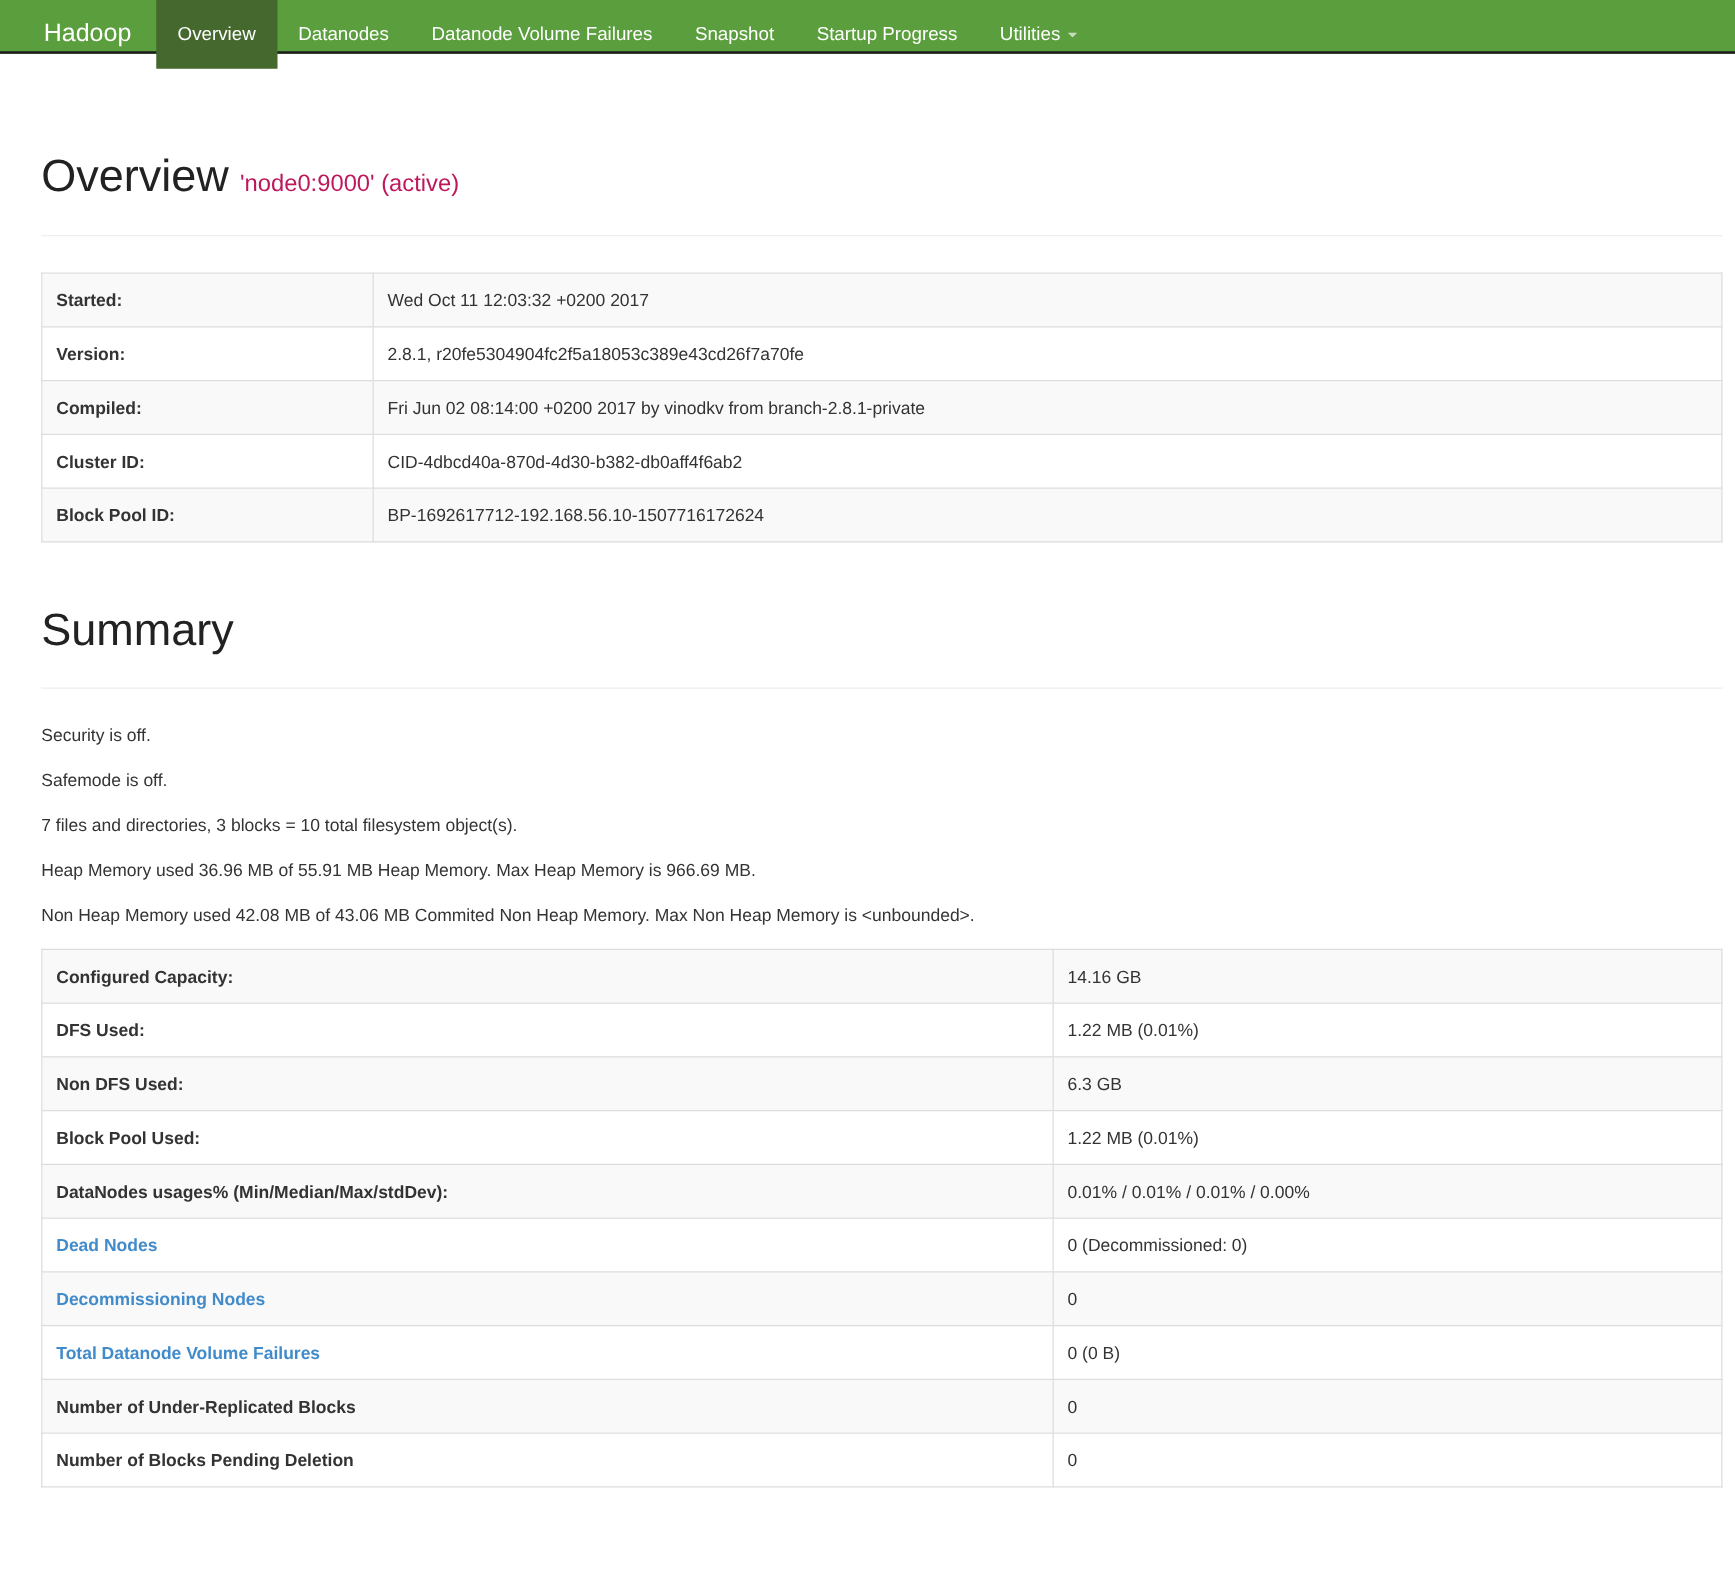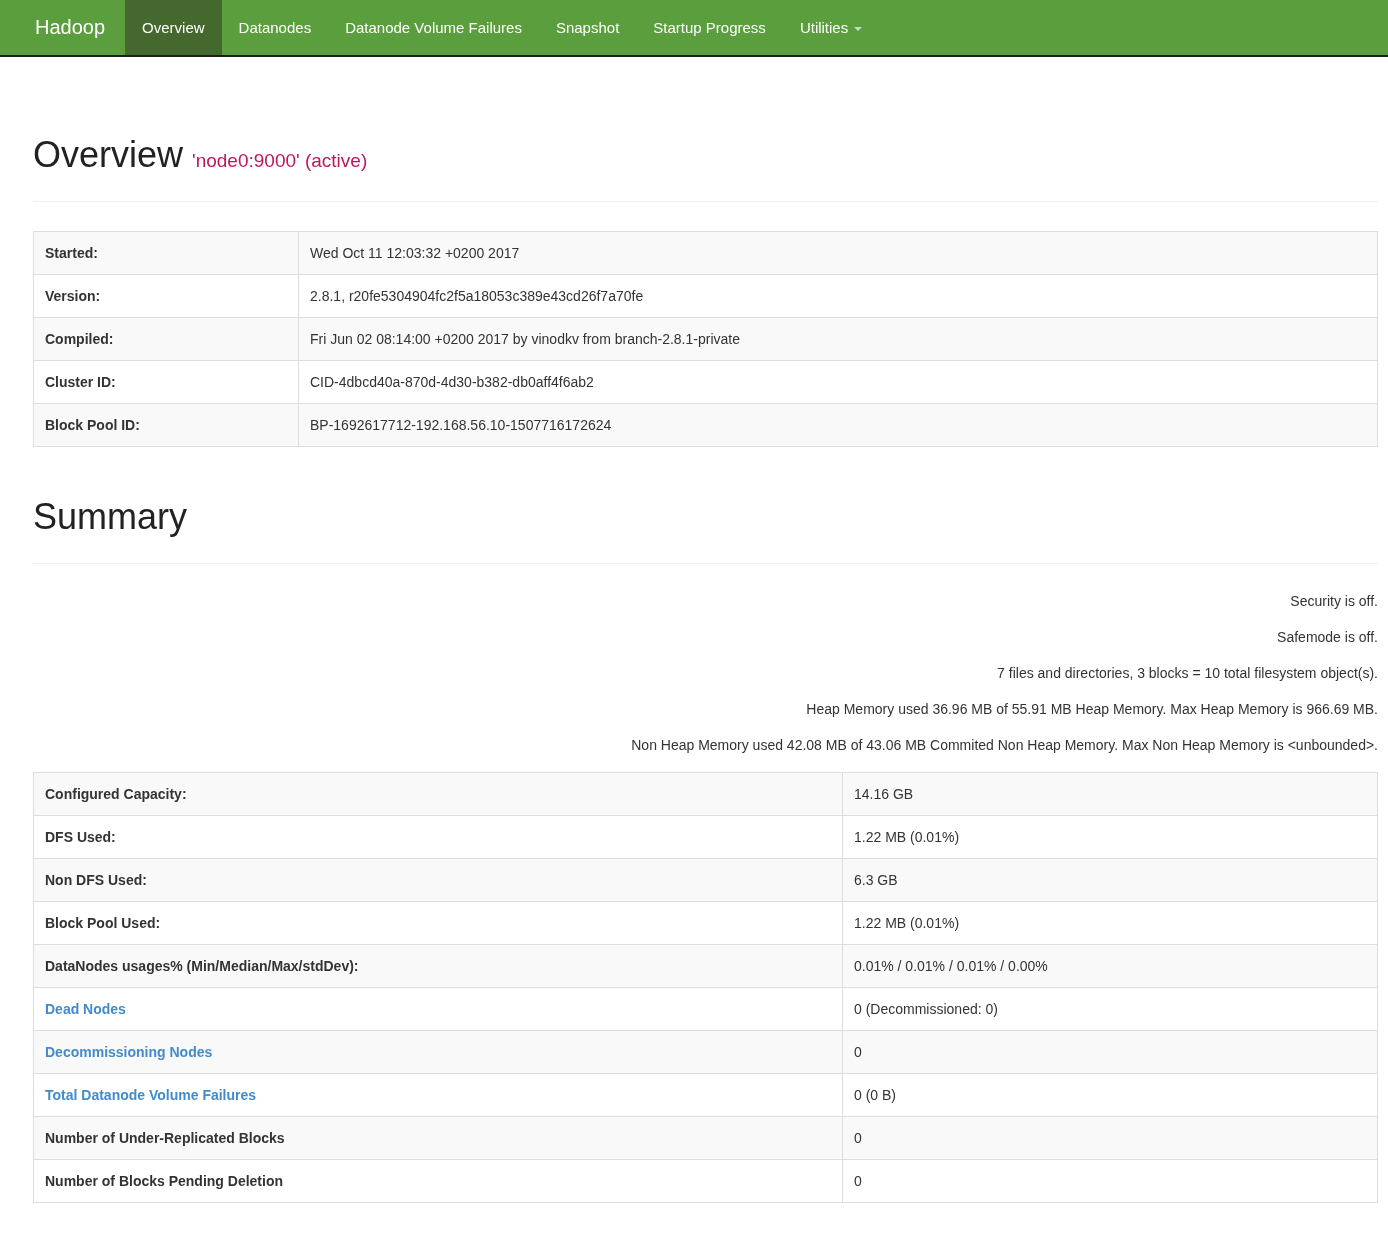--- a/index.html
+++ b/index.html
@@ -10,21 +10,21 @@
     overflow: hidden;
     background: #fff;
     color: #333;
     font-family: "Liberation Sans", "DejaVu Sans", sans-serif;
     font-size: 14px;
     line-height: 1.42857;
   }
 
   
   .navbar {
-    height: 57px;
+    height: 43px;
     background: #5b9e3e;
     border-bottom: 2px solid #1d1d1d;
     display: flex;
     align-items: stretch;
     padding-left: 20px;
   }
   .brand {
     display: block;
     color: #fff;
     font-size: 20px;
@@ -102,21 +102,21 @@
     font-size: 14px;
     line-height: 20px;
   }
   table.info-table th { font-weight: bold; color: #333; }
   table.info-table tbody tr:nth-child(odd) { background: #f9f9f9; }
   .overview-table th { width: 265px; }
   .summary-table th { width: 809px; }
   a.summary-link { color: #428bca; text-decoration: none; cursor: pointer; }
 
   
-  .summary-paragraphs { margin-top: 28px; text-align: right; }
+  .summary-paragraphs { margin-top: 28px; }
   .summary-paragraphs p { margin: 0 0 16px; }
 </style>
 </head>
 <body>
 
 <nav class="navbar">
   <a class="brand">Hadoop</a>
   <ul class="nav">
 
       <li class="active">

